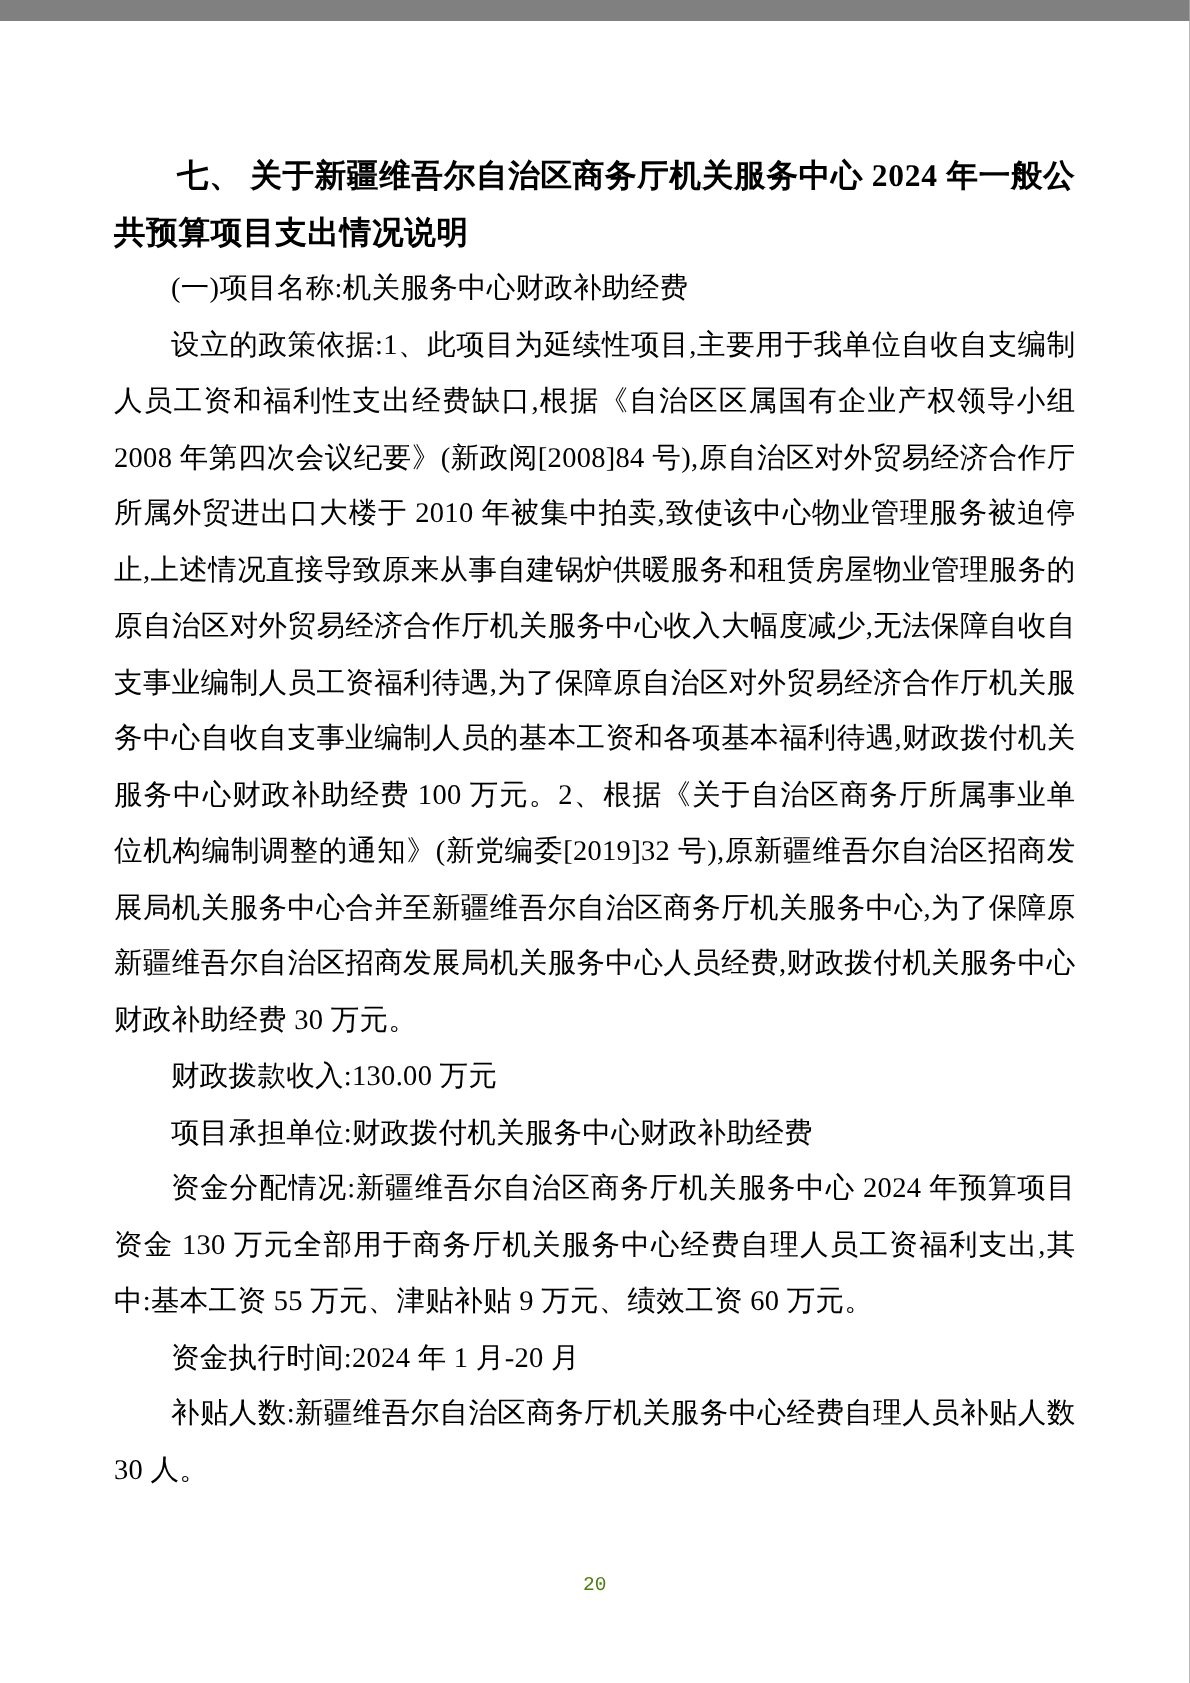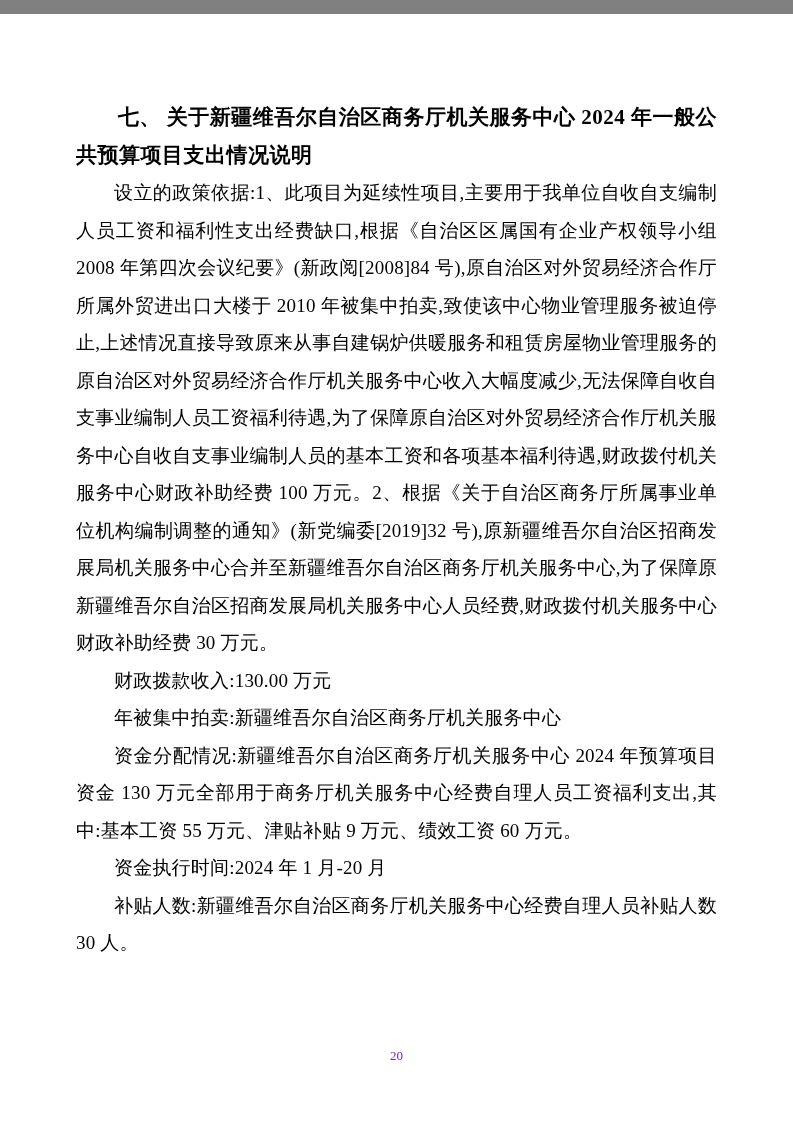--- a/index.html
+++ b/index.html
@@ -36,37 +36,38 @@
     text-indent: 2em;
     letter-spacing: 0.2px;
   }
 
   .page-number {
     position: absolute;
     bottom: 72px;
     left: 0;
     width: 100%;
     text-align: center;
-    font-family: Liberation Serif, serif;
+    font-family: Liberation Mono, monospace;
     font-size: 13px;
-    color: #6d28d9;
+    color: #4d7c0f;
   }
 </style>
 </head>
 <body>
 
 <div class="page">
   <h1 class="doc-title">七、 关于新疆维吾尔自治区商务厅机关服务中心 2024 年一般公共预算项目支出情况说明</h1>
 
+  <p class="para">(一)项目名称:机关服务中心财政补助经费</p>
 
   <p class="para">设立的政策依据:1、此项目为延续性项目,主要用于我单位自收自支编制人员工资和福利性支出经费缺口,根据《自治区区属国有企业产权领导小组 2008 年第四次会议纪要》(新政阅[2008]84 号),原自治区对外贸易经济合作厅所属外贸进出口大楼于 2010 年被集中拍卖,致使该中心物业管理服务被迫停止,上述情况直接导致原来从事自建锅炉供暖服务和租赁房屋物业管理服务的原自治区对外贸易经济合作厅机关服务中心收入大幅度减少,无法保障自收自支事业编制人员工资福利待遇,为了保障原自治区对外贸易经济合作厅机关服务中心自收自支事业编制人员的基本工资和各项基本福利待遇,财政拨付机关服务中心财政补助经费 100 万元。2、根据《关于自治区商务厅所属事业单位机构编制调整的通知》(新党编委[2019]32 号),原新疆维吾尔自治区招商发展局机关服务中心合并至新疆维吾尔自治区商务厅机关服务中心,为了保障原新疆维吾尔自治区招商发展局机关服务中心人员经费,财政拨付机关服务中心财政补助经费 30 万元。</p>
 
   <p class="para">财政拨款收入:130.00 万元</p>
 
-  <p class="para">年被集中拍卖:新疆维吾尔自治区商务厅机关服务中心</p>
+  <p class="para">项目承担单位:财政拨付机关服务中心财政补助经费</p>
 
   <p class="para">资金分配情况:新疆维吾尔自治区商务厅机关服务中心 2024 年预算项目资金 130 万元全部用于商务厅机关服务中心经费自理人员工资福利支出,其中:基本工资 55 万元、津贴补贴 9 万元、绩效工资 60 万元。</p>
 
   <p class="para">资金执行时间:2024 年 1 月-20 月</p>
 
 
   <p class="para">补贴人数:新疆维吾尔自治区商务厅机关服务中心经费自理人员补贴人数 30 人。</p>
 
   <div class="page-number">20</div>
 </div>

